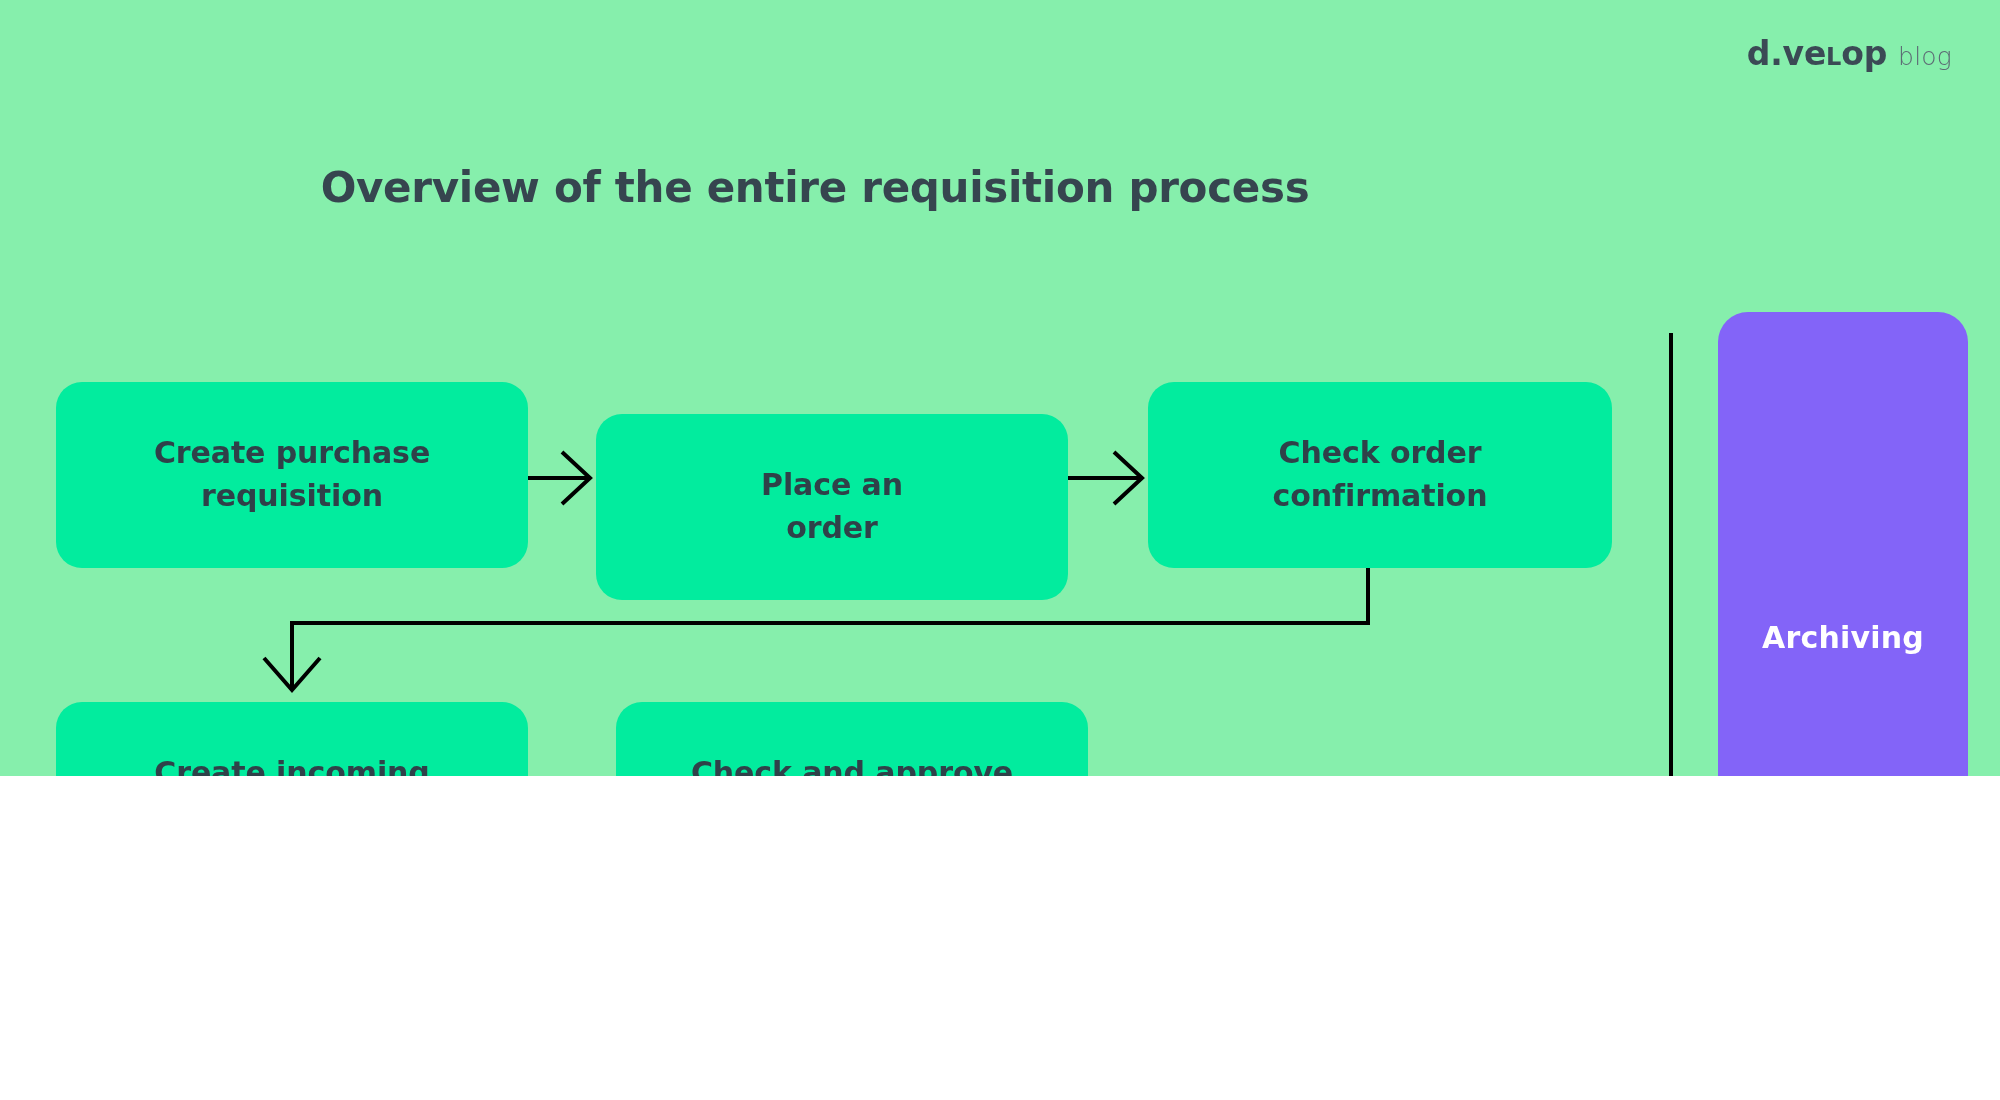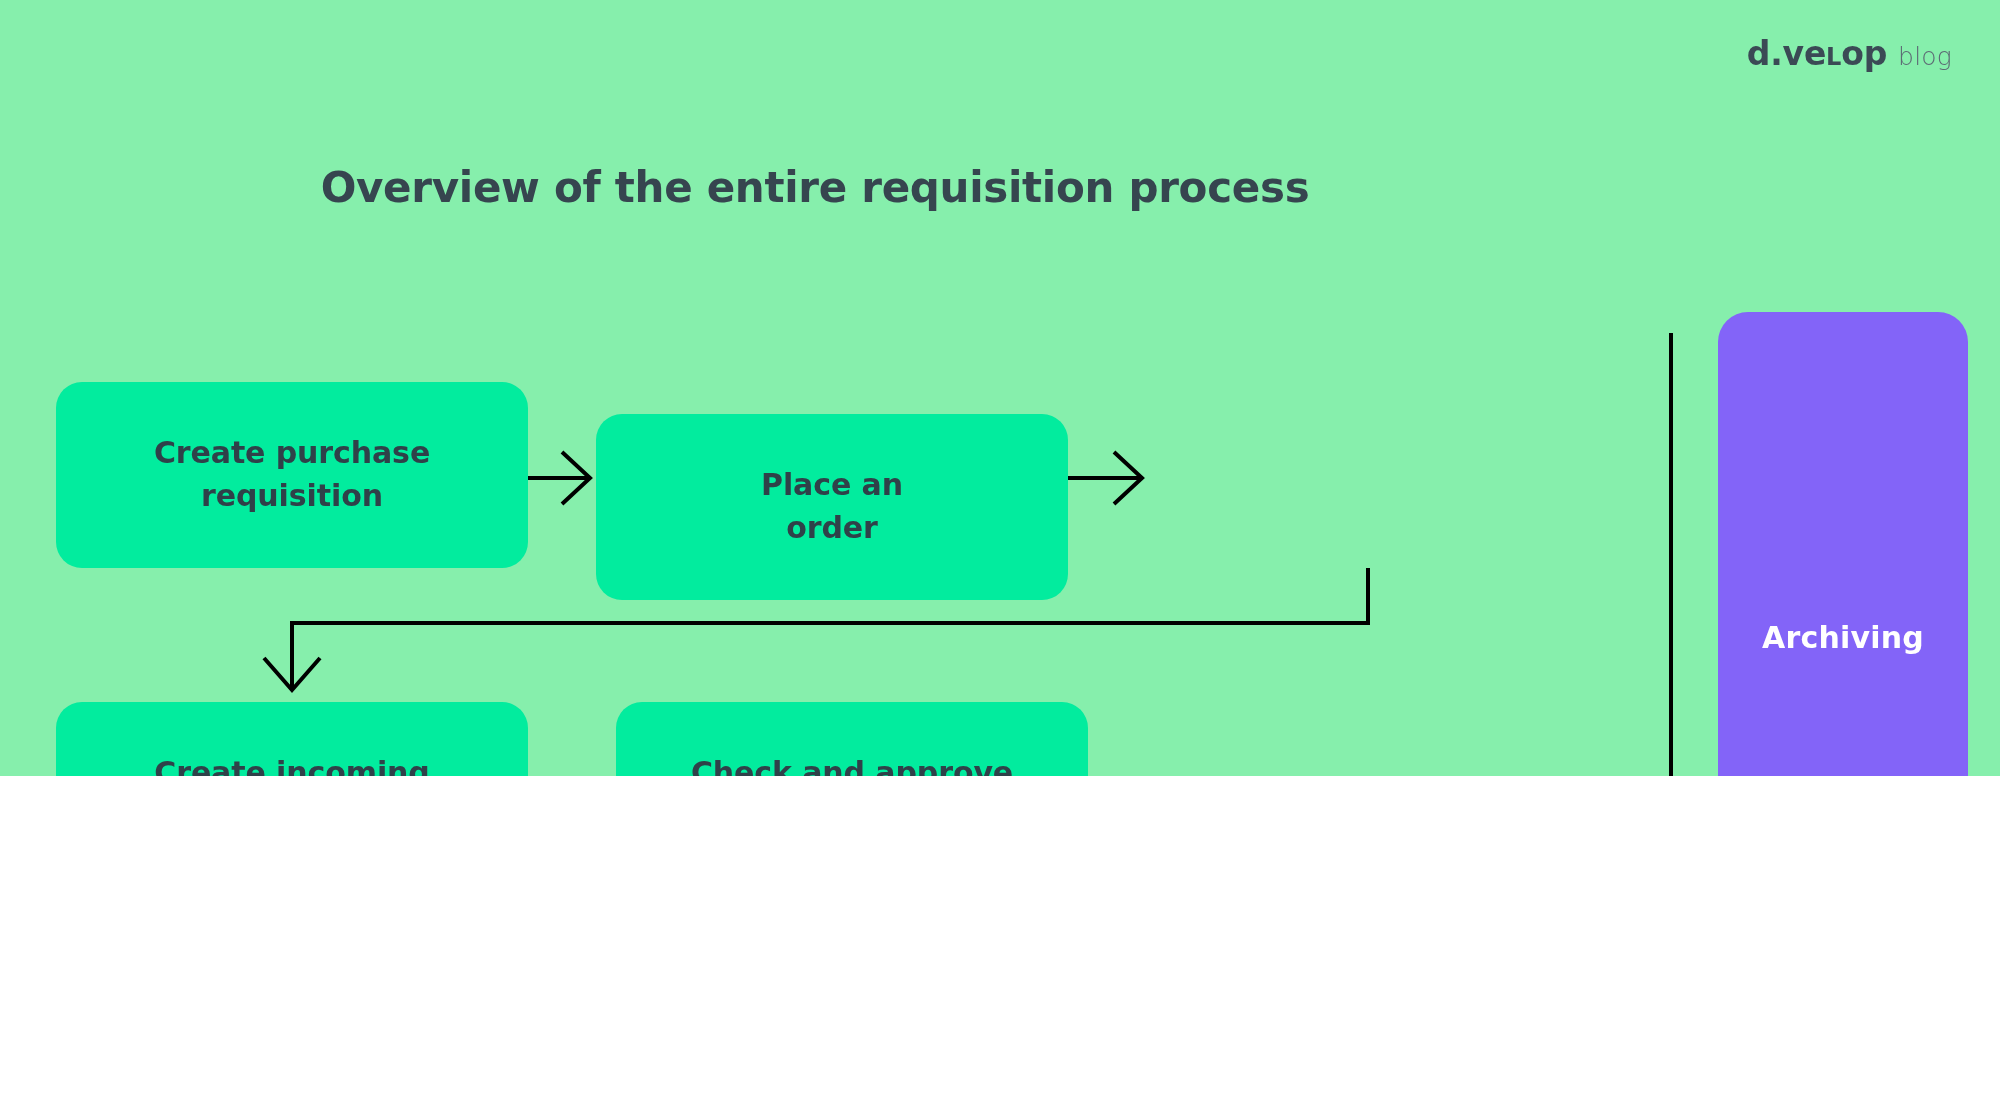--- a/index.html
+++ b/index.html
@@ -194,20 +194,24 @@
   <div class="node green" id="node-requisition">
     <span class="node-label">Create purchase
 requisition</span>
   </div>
 
   <div class="node green" id="node-order">
     <span class="node-label">Place an
 order</span>
   </div>
 
+  <div class="node green" id="node-confirmation">
+    <span class="node-label">Check order
+confirmation</span>
+  </div>
 
   <div class="node green" id="node-goods">
     <span class="node-label">Create incoming
 goods</span>
   </div>
 
   <div class="node green" id="node-invoice">
     <span class="node-label">Check and approve
 invoice</span>
   </div>

